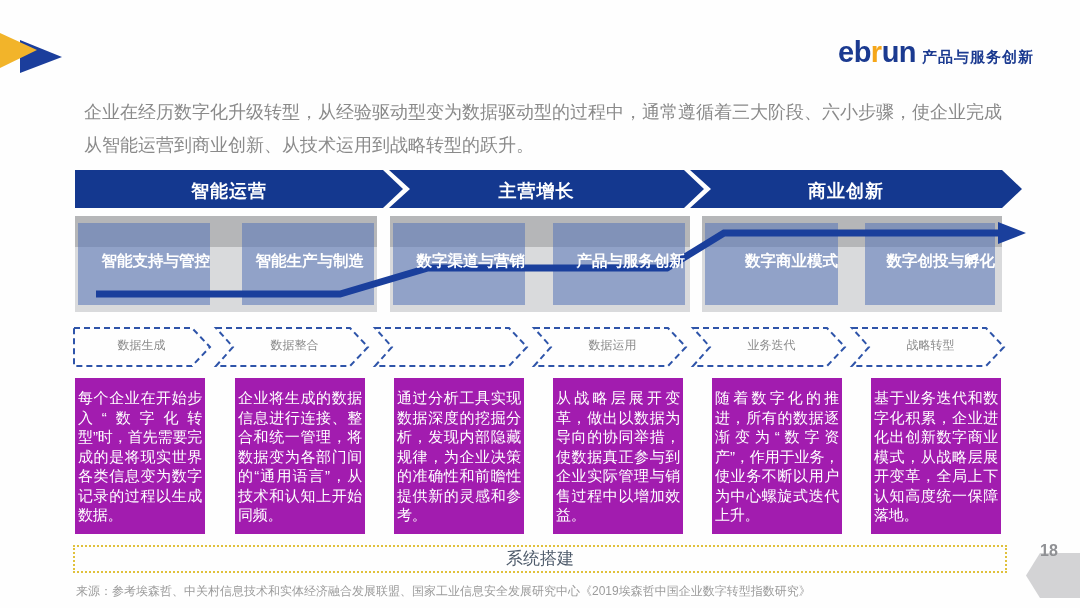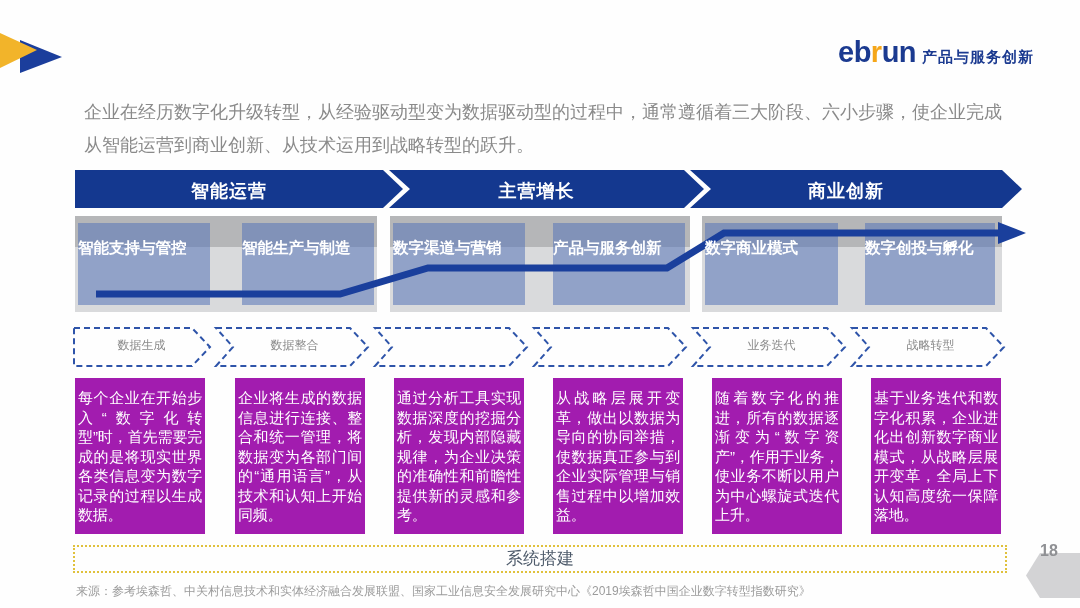--- a/index.html
+++ b/index.html
@@ -8,21 +8,21 @@
   .title-icon{position:absolute;left:0;top:32px}
   .logo{position:absolute;left:838px;top:36px;display:flex;align-items:baseline}
   .lg{font-size:29px;font-weight:bold;color:#1b3a90;letter-spacing:-0.5px}
   .lg-orange{color:#f5a619}
   .lgorg{font-size:15px;font-weight:bold;color:#1b3a90;margin-left:6px;letter-spacing:1px}
   .intro{position:absolute;left:84px;top:96px;width:925px;margin:0;font-size:18px;color:#8a8a8a;line-height:33px}
   .stages-svg{position:absolute;left:75px;top:170px}
   .stage-label{position:absolute;top:179px;text-align:center;color:#fff;font-size:18px;font-weight:bold;letter-spacing:1px}
   .grayband{position:absolute;top:216px;height:96px;background:linear-gradient(180deg,#b5b6b8 0%,#b5b6b8 32%,#d9dadc 32%,#d9dadc 100%)}
   .cap{position:absolute;top:223px;height:82px;background:rgba(90,118,183,0.56)}
-  .cap-label{position:absolute;top:238px;text-align:left;color:#fff;font-size:15.5px;font-weight:bold;z-index:5}
+  .cap-label{position:absolute;top:251px;text-align:right;color:#fff;font-size:15.5px;font-weight:bold;z-index:5}
   .trend{position:absolute;left:75px;top:210px;z-index:4}
   .steps-svg{position:absolute;left:73px;top:327px}
   .step-label{position:absolute;top:337px;text-align:center;color:#8a8a8a;font-size:12px}
   .desc{position:absolute;top:378px;width:130px;height:156px;background:#a21caf;box-sizing:border-box;padding:10px 3px}
   .desc p{margin:0;color:#fff;font-size:15px;line-height:19.5px;text-align:justify;letter-spacing:-0.3px}
   .foundation{position:absolute;left:73px;top:545px;width:934px;height:28px;border:2px dotted #e0c13c;box-sizing:border-box;text-align:center;line-height:24px;font-size:17px;color:#4d5a6a}
   .source{position:absolute;left:76px;top:583px;font-size:12px;color:#9b9b9b}
   .pagetag{position:absolute;left:1026px;top:553px}
   .pagetag-num{position:absolute;left:1040px;top:528px;width:40px;height:54px;line-height:45px;text-align:left;color:#8f9094;font-size:16px;font-weight:bold}
 </style>
@@ -81,20 +81,21 @@
     <path d="M1,1 L119,1 L137,20 L119,39 L1,39 Z" fill="none" stroke="#2e54a9" stroke-width="2" stroke-dasharray="6,4"></path>
     <path d="M143,1 L277,1 L295,20 L277,39 L143,39 L160,20 Z" fill="none" stroke="#2e54a9" stroke-width="2" stroke-dasharray="6,4"></path>
     <path d="M302,1 L436,1 L454,20 L436,39 L302,39 L319,20 Z" fill="none" stroke="#2e54a9" stroke-width="2" stroke-dasharray="6,4"></path>
     <path d="M461,1 L595,1 L613,20 L595,39 L461,39 L478,20 Z" fill="none" stroke="#2e54a9" stroke-width="2" stroke-dasharray="6,4"></path>
     <path d="M620,1 L754,1 L772,20 L754,39 L620,39 L637,20 Z" fill="none" stroke="#2e54a9" stroke-width="2" stroke-dasharray="6,4"></path>
     <path d="M779,1 L913,1 L931,20 L913,39 L779,39 L796,20 Z" fill="none" stroke="#2e54a9" stroke-width="2" stroke-dasharray="6,4"></path>
   </svg>
 
   <div class="step-label" style="left:73px;width:137px">数据生成</div>
   <div class="step-label" style="left:221px;width:147px">数据整合</div>
+  <div class="step-label" style="left:539px;width:147px">数据运用</div>
   <div class="step-label" style="left:698px;width:147px">业务迭代</div>
   <div class="step-label" style="left:857px;width:147px">战略转型</div>
 
   <div class="desc" style="left:75px">
       <p>每个企业在开始步入“数字化转型”时，首先需要完成的是将现实世界各类信息变为数字记录的过程以生成数据。</p>
     </div>
   <div class="desc" style="left:235px">
       <p>企业将生成的数据信息进行连接、整合和统一管理，将数据变为各部门间的“通用语言”，从技术和认知上开始同频。</p>
     </div>
   <div class="desc" style="left:394px">

